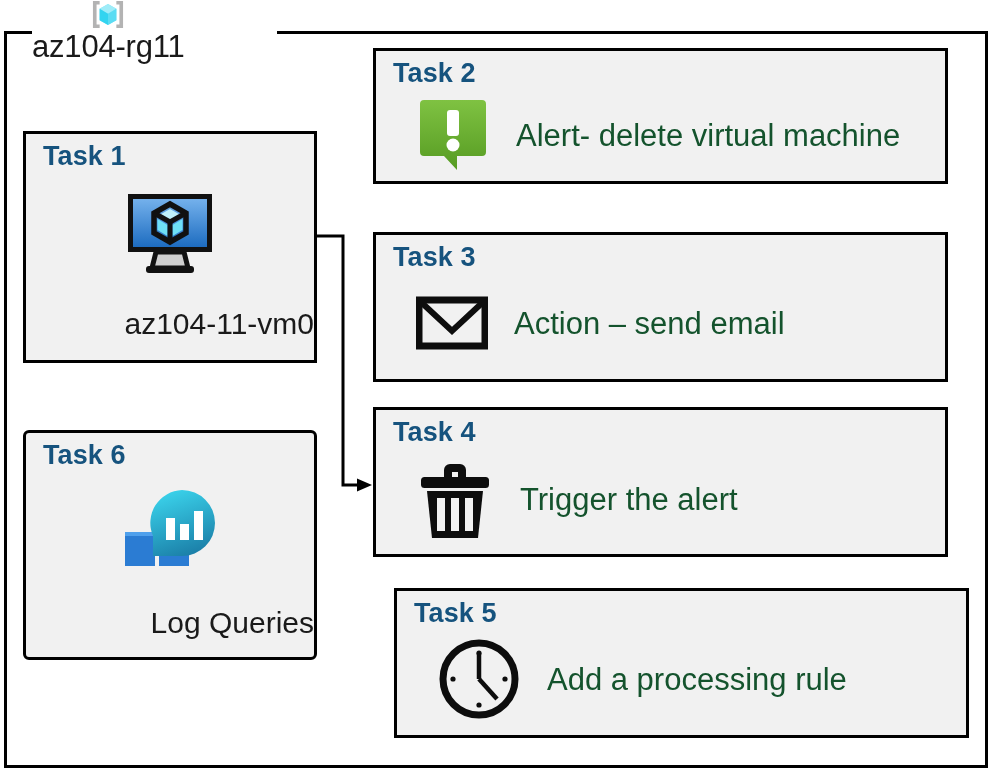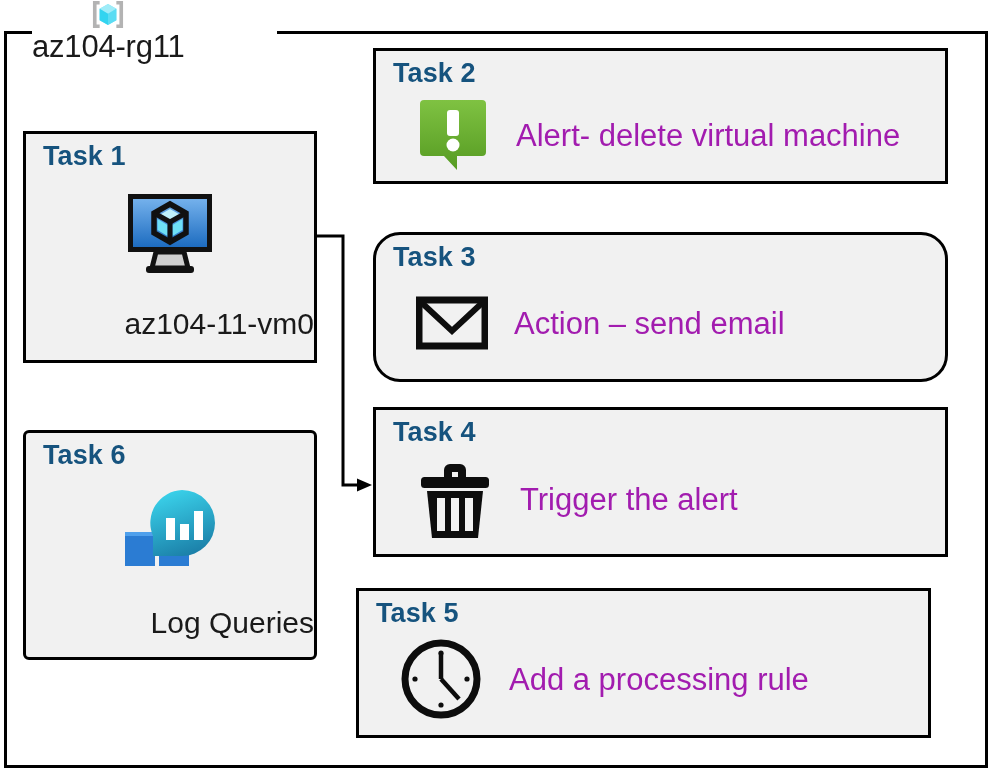--- a/index.html
+++ b/index.html
@@ -94,47 +94,47 @@
   .card-h .card-row {
     position: absolute;
     left: 40px;
     right: 10px;
     display: flex;
     align-items: center;
     gap: 26px;
   }
   .card-h .card-caption {
     font-size: 31px;
-    color: #a21caf;
+    color: #14532d;
     line-height: 1;
     white-space: nowrap;
   }
 
   
   #card-task1 { left: 23px;  top: 131px; width: 294px; height: 232px; }
   #card-task1 .card-icon   { top: 56px;  width: 96px; height: 86px; }
   #card-task1 .card-caption{ top: 175px; }
 
   #card-task6 { left: 23px;  top: 430px; width: 294px; height: 230px; border-radius: 6px; }
   #card-task6 .card-icon   { top: 55px;  width: 106px; height: 96px; }
   #card-task6 .card-caption{ top: 175px; }
 
   #card-task2 { left: 373px; top: 48px;  width: 575px; height: 136px; }
   #card-task2 .card-row    { top: 47px;  height: 74px; }
   #card-task2 .card-icon   { width: 74px; height: 74px; flex: 0 0 74px; }
 
-  #card-task3 { left: 373px; top: 232px; width: 575px; height: 150px; border-radius: 27px; }
+  #card-task3 { left: 373px; top: 232px; width: 575px; height: 150px; }
   #card-task3 .card-row    { top: 52px;  height: 72px; }
   #card-task3 .card-icon   { width: 72px; height: 72px; flex: 0 0 72px; }
 
   #card-task4 { left: 373px; top: 407px; width: 575px; height: 150px; padding-left: 11px; }
   #card-task4 .card-row    { top: 48px;  height: 82px; }
   #card-task4 .card-icon   { width: 78px; height: 82px; flex: 0 0 78px; }
 
-  #card-task5 { left: 356px; top: 588px; width: 575px; height: 150px; }
+  #card-task5 { left: 394px; top: 588px; width: 575px; height: 150px; }
   #card-task5 .card-row    { top: 46px;  height: 84px; }
   #card-task5 .card-icon   { width: 84px; height: 84px; flex: 0 0 84px; }
 
   
   #connector {
     position: absolute;
     left: 0; top: 0;
     width: 992px; height: 774px;
     pointer-events: none;
   }

